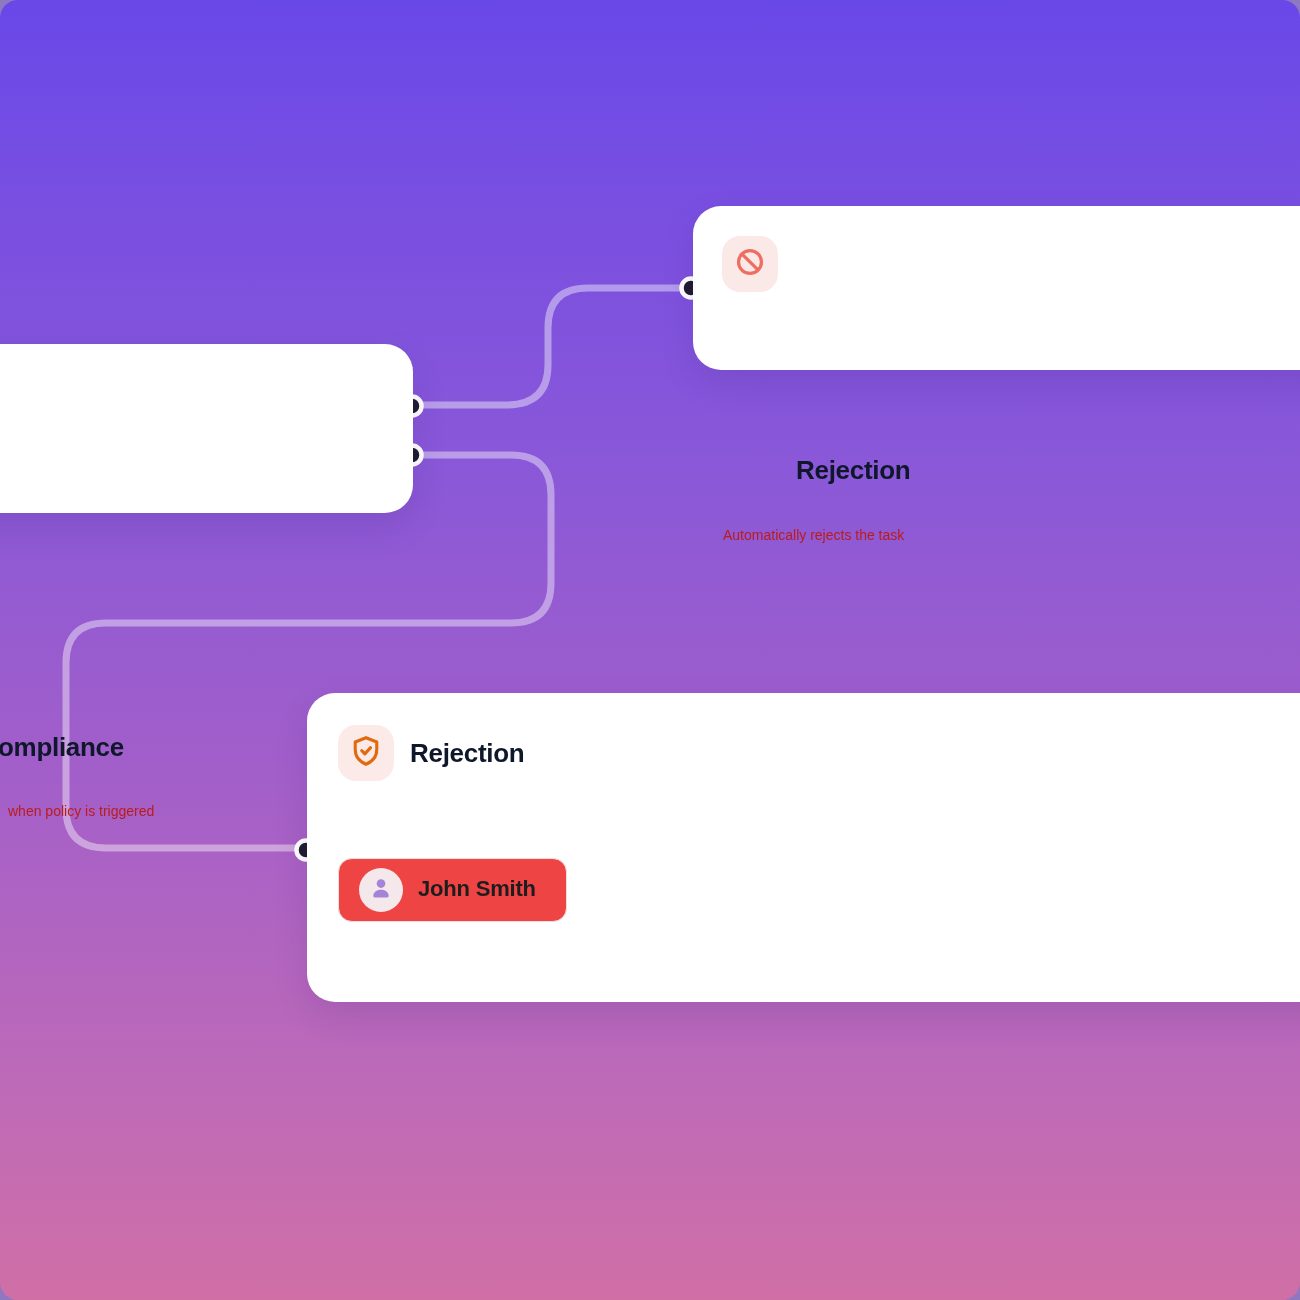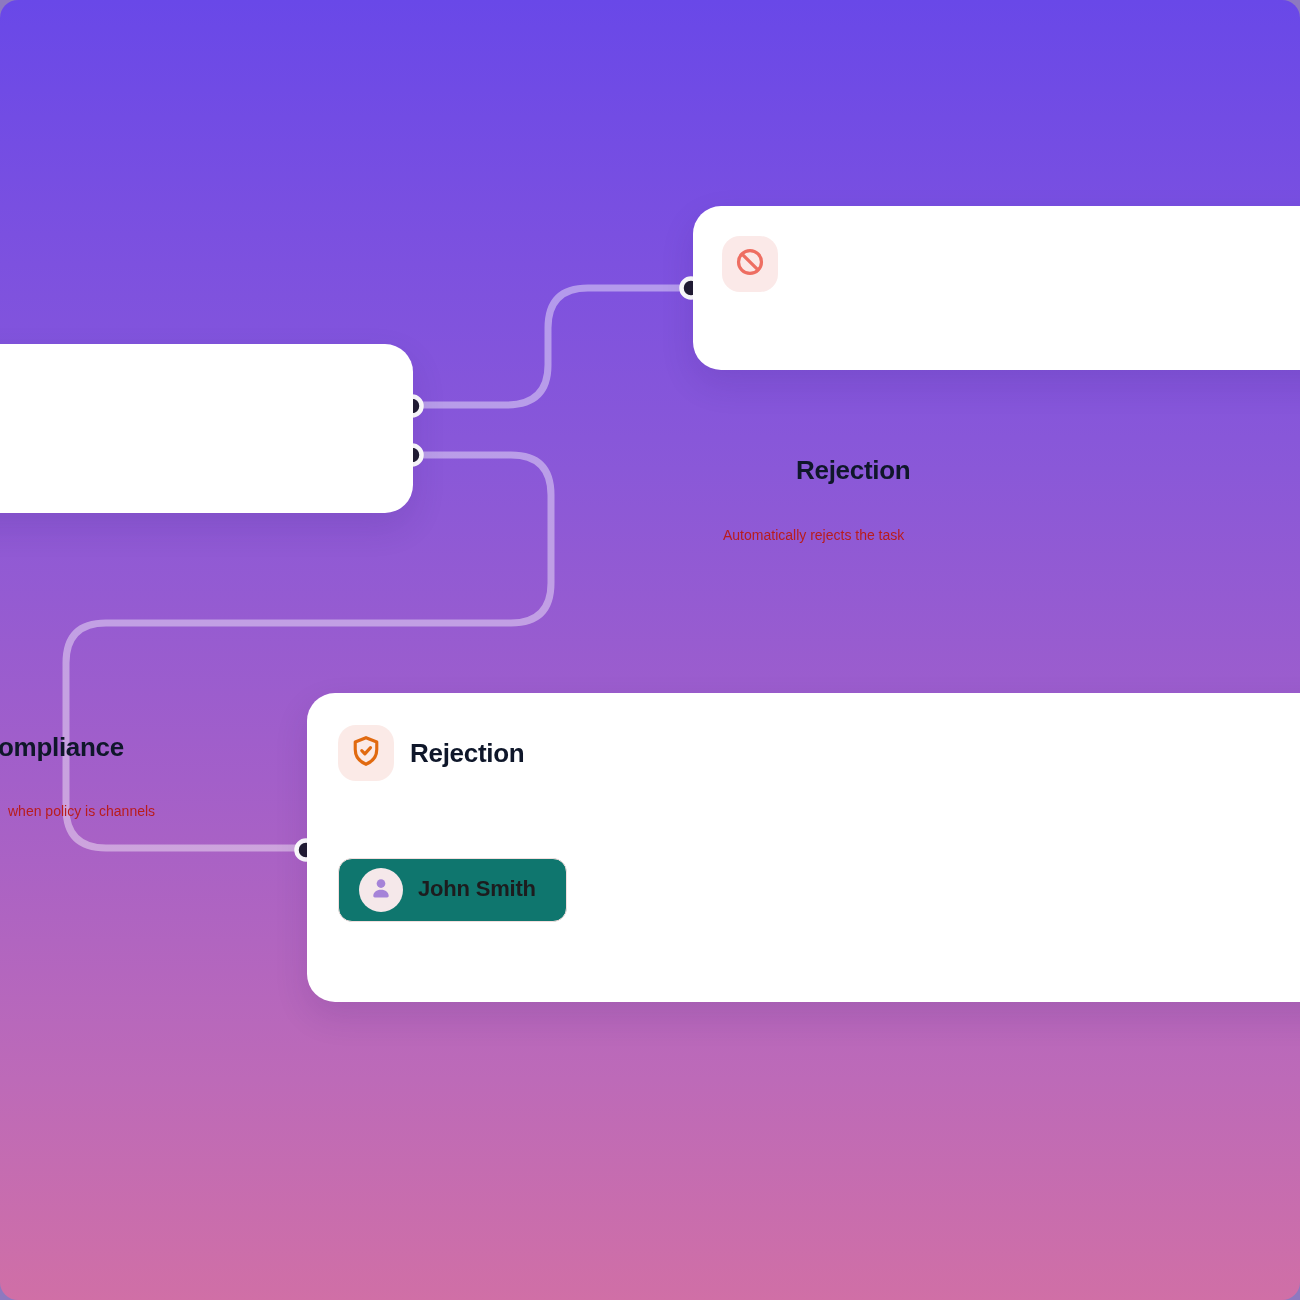--- a/index.html
+++ b/index.html
@@ -23,21 +23,21 @@
   }
   .node-desc{
     position:absolute;font-size:14px;font-weight:400;color:#b91c1c;
     line-height:24px;white-space:nowrap;
   }
   .icon-badge{
     position:absolute;width:56px;height:56px;border-radius:18px;
     display:flex;align-items:center;justify-content:center;
   }
   .chip{
-    position:absolute;background:#0f766e;border:1.5px solid #f3dede;
+    position:absolute;background:#ef4444;border:1.5px solid #f3dede;
     border-radius:14px;display:flex;align-items:center;
   }
   .avatar{
     position:absolute;width:44px;height:44px;border-radius:50%;
     background:#f5e8ea;display:flex;align-items:center;justify-content:center;
   }
   .chip-label{
     position:absolute;font-size:22px;font-weight:700;color:#1d1c1e;
     letter-spacing:-0.2px;white-space:nowrap;
   }
@@ -52,21 +52,21 @@
       <path d="M 412 405 H 506 Q 548 405 548 365 V 328 Q 548 288 588 288 H 691" fill="none" stroke="rgba(255,255,255,0.42)" stroke-width="7" stroke-linecap="round"></path>
       <path d="M 412 455 H 511 Q 551 455 551 495 V 583 Q 551 623 511 623 H 106 Q 66 623 66 663 V 808 Q 66 848 106 848 H 306" fill="none" stroke="rgba(255,255,255,0.42)" stroke-width="7" stroke-linecap="round"></path>
       <circle cx="412" cy="406" r="9.5" fill="#201c31" stroke="#ffffff" stroke-width="4.5"></circle>
       <circle cx="412" cy="455" r="9.5" fill="#201c31" stroke="#ffffff" stroke-width="4.5"></circle>
       <circle cx="691" cy="288" r="9.5" fill="#201c31" stroke="#ffffff" stroke-width="4.5"></circle>
       <circle cx="306" cy="850" r="9.5" fill="#201c31" stroke="#ffffff" stroke-width="4.5"></circle>
     </svg>
 
   <div class="card" style="left:-320px;top:344px;width:733px;height:169px;">
     <div class="node-title" style="left:318px;top:388px;">ompliance</div>
-    <div class="node-desc" style="left:328px;top:455px;">when policy is channels</div>
+    <div class="node-desc" style="left:328px;top:455px;">when policy is triggered</div>
   </div>
 
   <div class="card" style="left:693px;top:206px;width:690px;height:164px;">
     <div class="icon-badge" style="left:29px;top:30px;background:#fbe9e8;">
       <span>
         <svg width="32" height="32" viewBox="0 0 24 24" fill="none" stroke="#ee6e62" stroke-width="2.4" stroke-linecap="round">
           <circle cx="12" cy="12" r="8.6"></circle>
           <line x1="6.2" y1="6.2" x2="17.8" y2="17.8"></line>
         </svg>
       </span>

